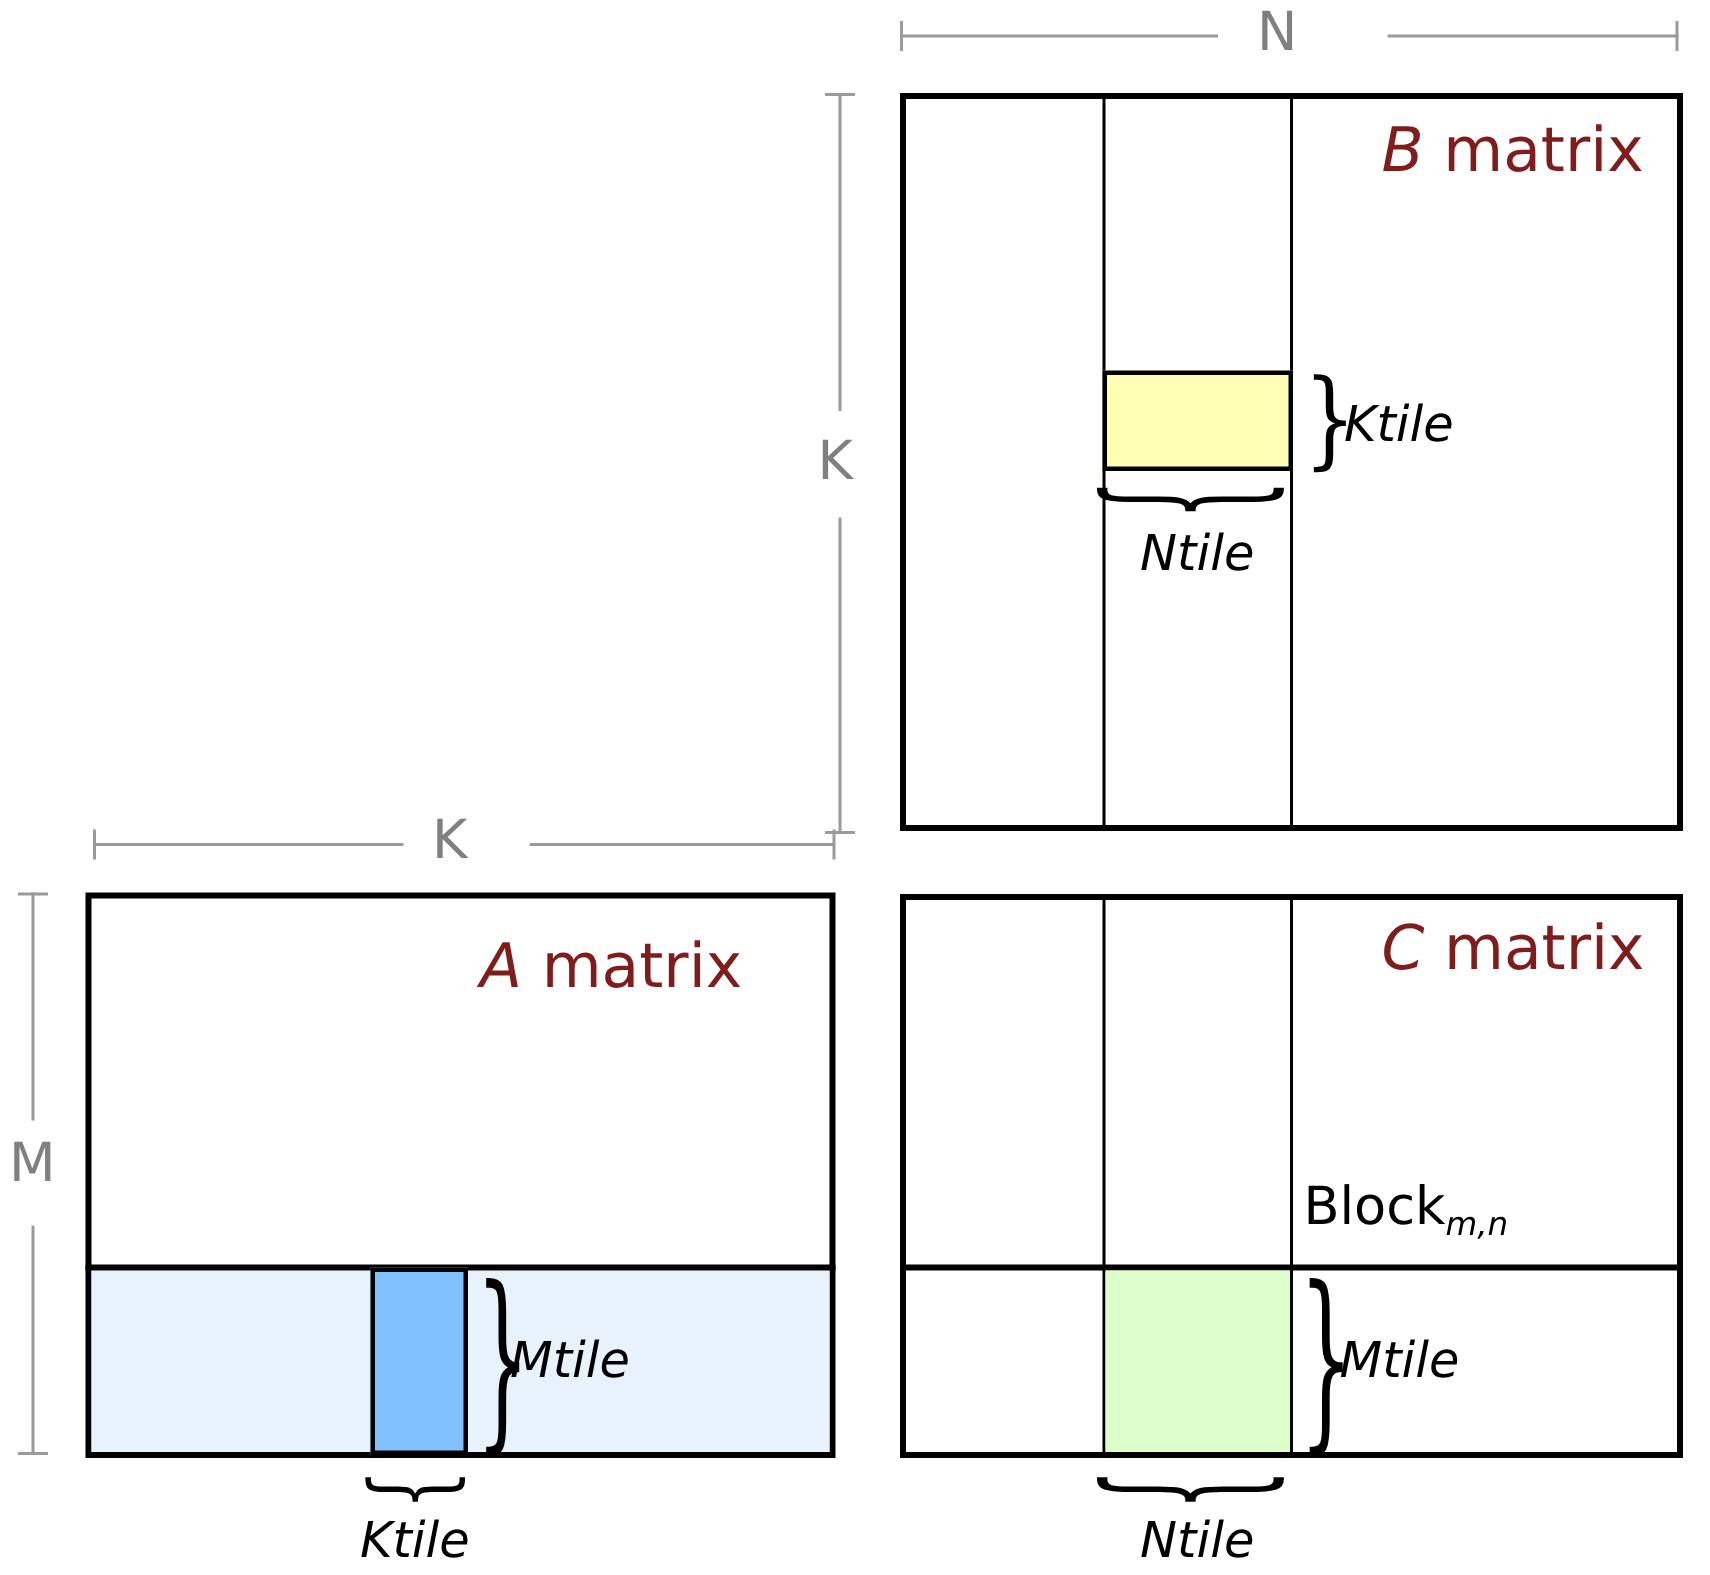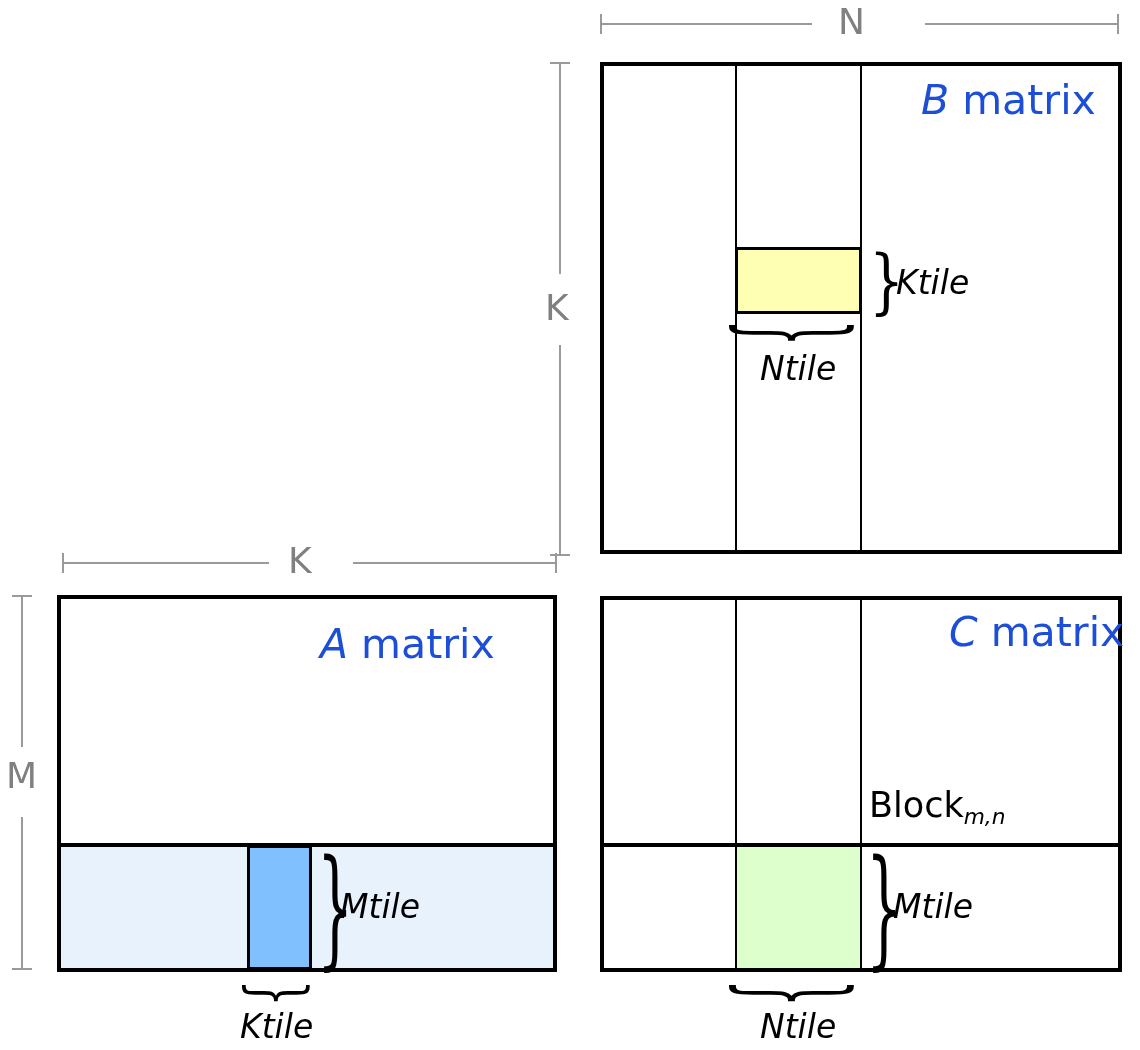--- a/index.html
+++ b/index.html
@@ -49,21 +49,21 @@
   .fill-outline {
     position: absolute;
     box-sizing: border-box;
     border: 3px solid #000000;
   }
 
   
   .matrix-title {
     position: absolute;
     font-size: 41px;
-    color: #1d4ed8;
+    color: #7f1d1d;
     white-space: nowrap;
     line-height: 1;
   }
   .matrix-title .var {
     font-style: italic;
   }
 
   .block-label {
     position: absolute;
     font-size: 35px;
@@ -212,21 +212,21 @@
 
   <div class="matrix-box" style="left:600px; top:596px; width:522px; height:376px;"></div>
 
   <div class="vline" style="left:735px; top:598px; height:372px;"></div>
   <div class="vline" style="left:860px; top:598px; height:372px;"></div>
 
   <div class="hline" style="left:600px; top:843px; width:522px;"></div>
 
   <div class="fill" style="left:737px; top:847px; width:123px; height:121px; background:#ddffcc;"></div>
 
-  <div class="matrix-title" style="left:921px; top:612px;margin-left:28px;">
+  <div class="matrix-title" style="left:921px; top:612px;">
     <span class="var">C</span><span> matrix</span>
   </div>
 
   <div class="block-label" style="left:869px; top:788px;text-align:right;">
     <span>Block</span><sub>m,n</sub>
   </div>
 
   <div class="brace brace-v" style="left:866px; top:907px; transform:translateY(-50%) scaleY(2.15) scaleX(0.95);">}</div>
   <div class="tile-label" style="left:893px; top:890px;">Mtile</div>
 

